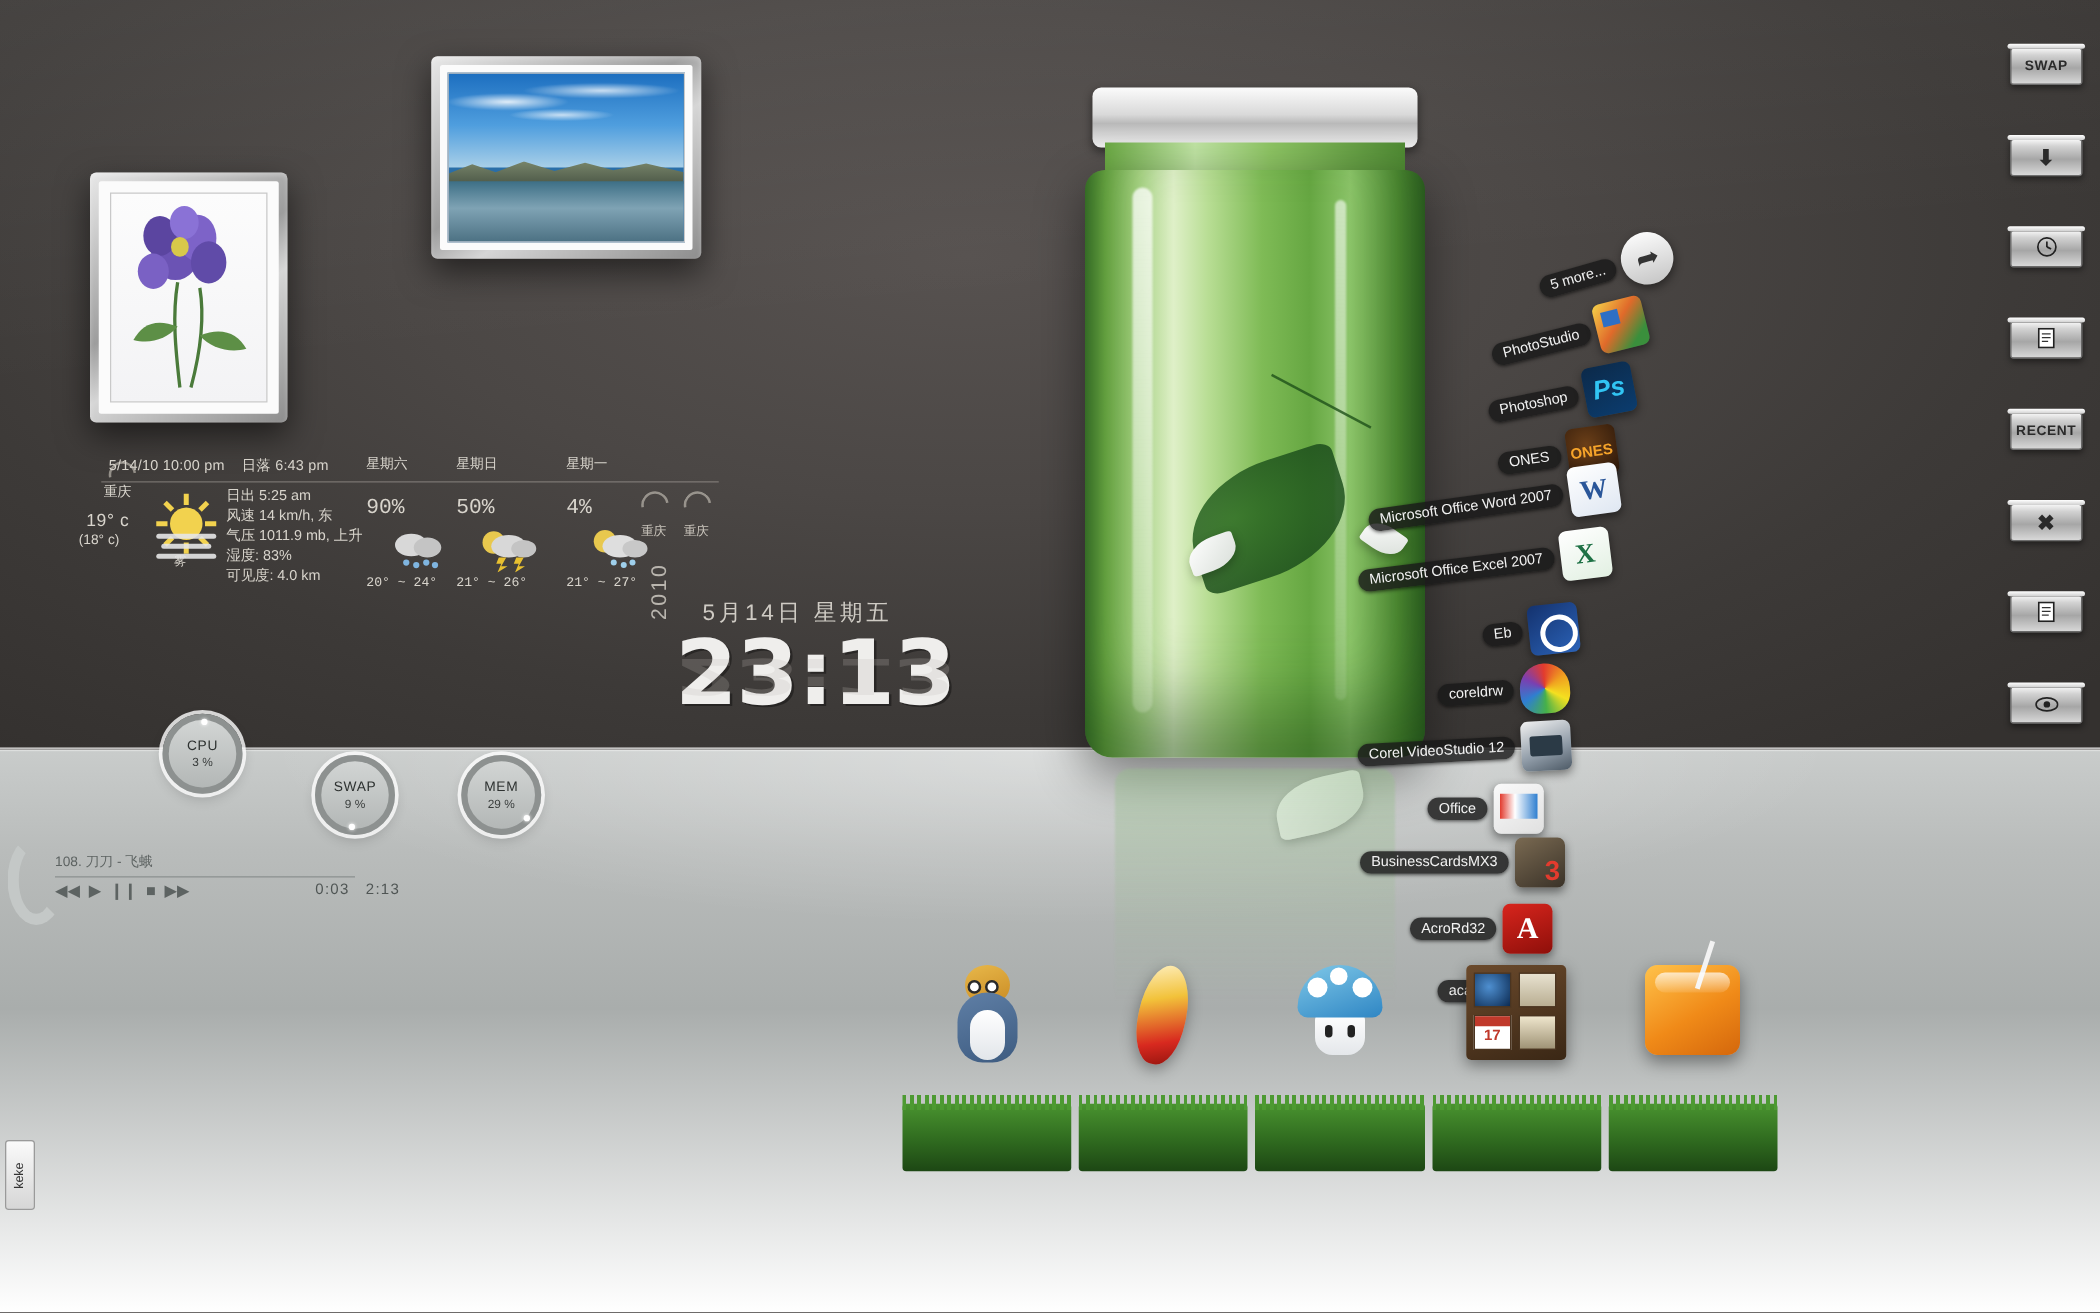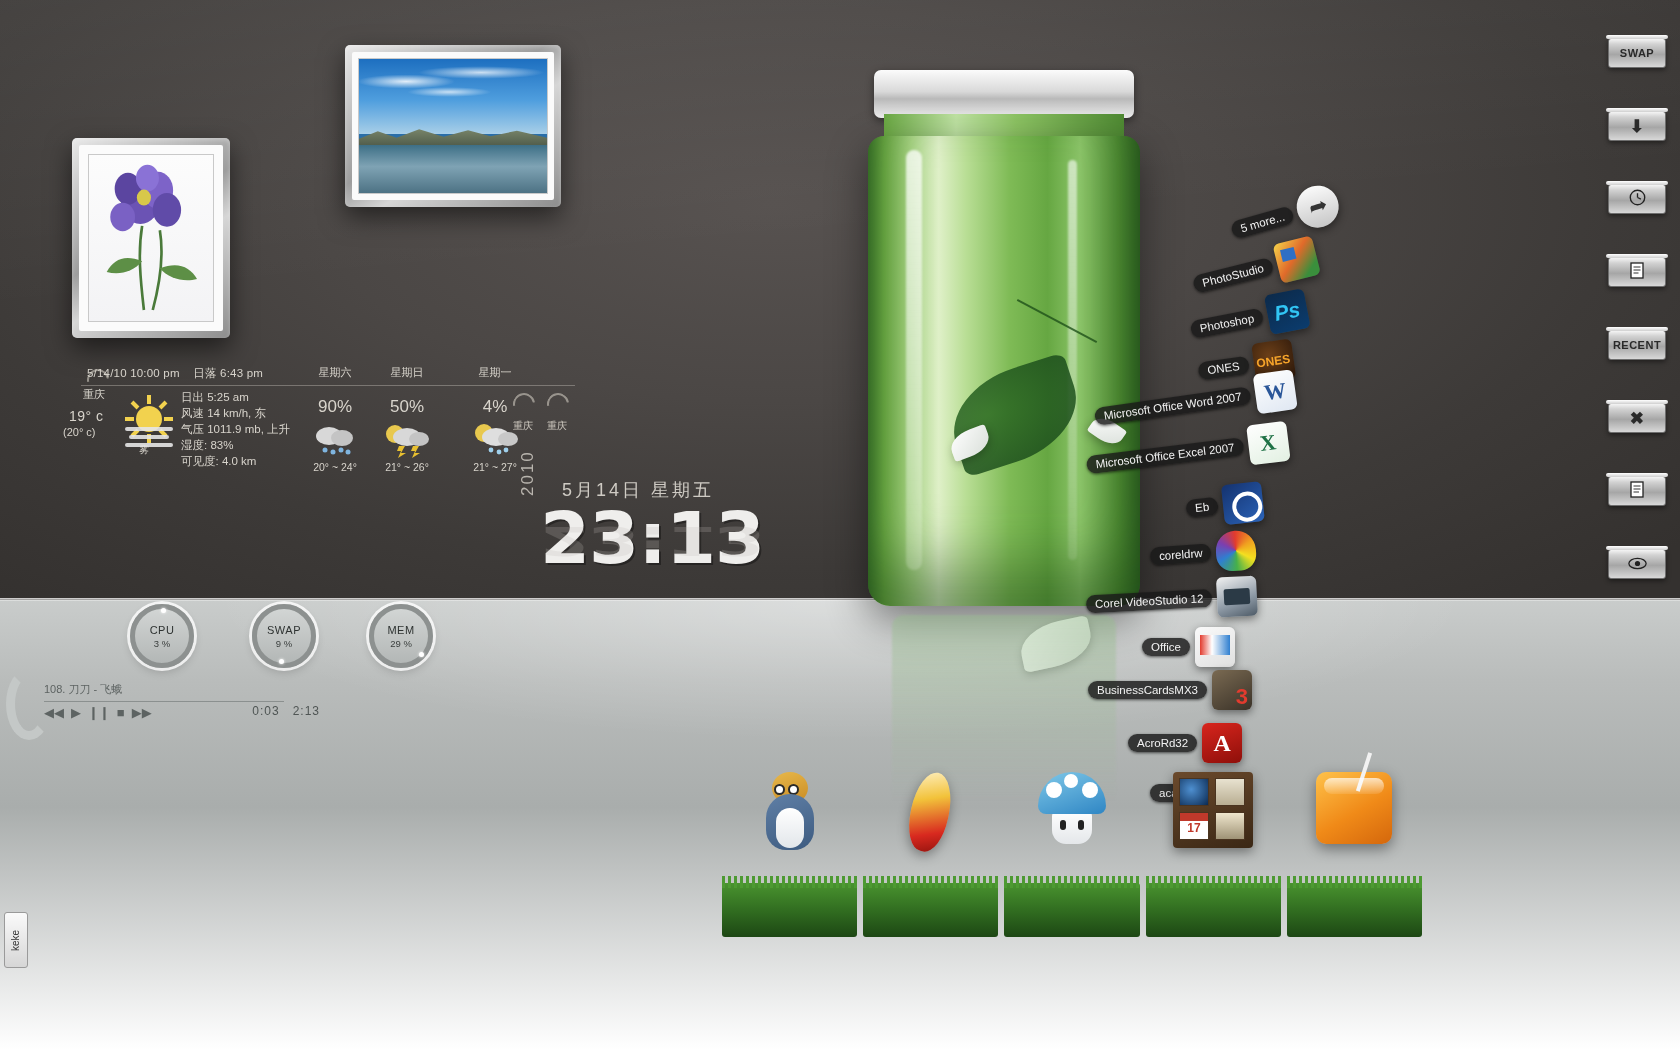--- a/index.html
+++ b/index.html
@@ -81,21 +81,21 @@
     color:#d8d4cc; font-size:11.5px; line-height:1.45;margin-left:37px; }
   #weather .top-row{ position:absolute; left:26px; top:2px; white-space:nowrap; letter-spacing:.2px;}
   #weather .hr{ position:absolute; left:20px; top:22px; width:494px; height:1px; background:rgba(220,215,205,.35);}
   #weather .city{ position:absolute; left:22px; top:24px; font-size:11px;}
   #weather .temp-big{ position:absolute; left:8px; top:43px; font-size:14px; letter-spacing:.5px;}
   #weather .temp-feel{ position:absolute; left:2px; top:62px; font-size:11px;}
   #weather .fog{ position:absolute; left:78px; top:80px; font-size:10px;}
   #weather .details{ position:absolute; left:120px; top:26px; white-space:nowrap;}
   #weather .details div{ height:16px; }
   .sun-icon{ position:absolute; left:58px; top:30px; width:60px; height:58px; }
-  .fc { position:absolute; width:84px; text-align:center; top:2px; }
+  .fc { position:absolute; width:84px; text-align:left; top:2px;font-family:Liberation Mono, monospace; }
   .fc .dow{ font-size:11px; }
   .fc .pct{ font-size:17px; margin-top:14px;}
   .fc .ico{ margin:2px auto 0; width:48px; height:36px; position:relative;}
   .fc .rng{ font-size:10.5px; margin-top:2px; white-space:nowrap;}
   #fc1{ left:232px; } #fc2{ left:304px; } #fc3{ left:392px; }
   .mini-city{ position:absolute; top:56px; font-size:10px; color:#cbc6bd;}
   #mc1{left:452px;} #mc2{left:486px;}
   .refresh-arc{ position:absolute; width:22px;height:22px;border:2px solid rgba(205,200,190,.6);
     border-radius:50%; border-right-color:transparent; border-bottom-color:transparent; transform:rotate(35deg);}
   #ra0{left:26px;top:6px;} #ra1{left:452px;top:30px;} #ra2{left:486px;top:30px;}
@@ -193,21 +193,21 @@
     background:linear-gradient(180deg,#ffffff,#cfcfcf); border-radius:2px;}
   .side-ico{ font-size:17px; line-height:1; }
 
   
   .gauge{ position:absolute; width:64px; height:64px; border-radius:50%;
     background:linear-gradient(180deg,#d2d5d4,#b3b7b6);
     border:5px solid #8d9190; box-shadow:0 0 0 3px rgba(255,255,255,.8), 0 4px 10px rgba(0,0,0,.18);
     display:flex; flex-direction:column; align-items:center; justify-content:center; }
   .gauge .g-name{ font-size:11px; color:#2e3231; letter-spacing:.5px;}
   .gauge .g-val{ font-size:9.5px; color:#3a3e3d; margin-top:2px;}
-  #g-cpu{ left:130px; top:604px;text-align:right; } #g-swap{ left:252px; top:604px; } #g-mem{ left:369px; top:604px; }
+  #g-cpu{ left:130px; top:571px;text-align:right; } #g-swap{ left:252px; top:604px; } #g-mem{ left:369px; top:604px; }
   .gauge .dot{ position:absolute; width:5px;height:5px;border-radius:50%;background:#fff;box-shadow:0 0 3px #fff;}
 
   
   #player{ position:absolute; left:44px; top:682px; width:240px; }
   #player .track{ font-size:11px; color:#5d6362; white-space:nowrap; }
   #player .bar{ height:1px; background:#8b908f; margin:4px 0 3px; }
   #player .controls{ display:flex; align-items:center; gap:7px; font-size:13px; color:#5d6362;}
   #player .times{ position:absolute; right:-36px; top:22px; font-size:12px; color:#4f5554; letter-spacing:1px;}
   .p-arc{ position:absolute; left:-38px; top:-14px; width:46px;height:72px;
     border:9px solid #c4c8c7; border-radius:50%; border-right-color:transparent; border-top-color:transparent; }
@@ -317,21 +317,21 @@
   <div id="weather">
     <div class="refresh-arc" id="ra0"></div>
     <div class="top-row">
       <span>5/14/10 10:00 pm</span>
       &nbsp;&nbsp;
       <span>日落 6:43 pm</span>
     </div>
     <div class="hr"></div>
     <div class="city">重庆</div>
     <div class="temp-big">19° c</div>
-    <div class="temp-feel">(20° c)</div>
+    <div class="temp-feel">(18° c)</div>
     <div class="fog">雾</div>
 
     <svg class="sun-icon" viewBox="0 0 60 58">
       <g fill="#f2d24e">
         <circle cx="30" cy="26" r="13"></circle>
         <g stroke="#f2d24e" stroke-width="4">
           <line x1="30" y1="2" x2="30" y2="11"></line>
             <line x1="30" y1="41" x2="30" y2="50"></line>
           <line x1="6" y1="26" x2="15" y2="26"></line>
             <line x1="45" y1="26" x2="54" y2="26"></line>

